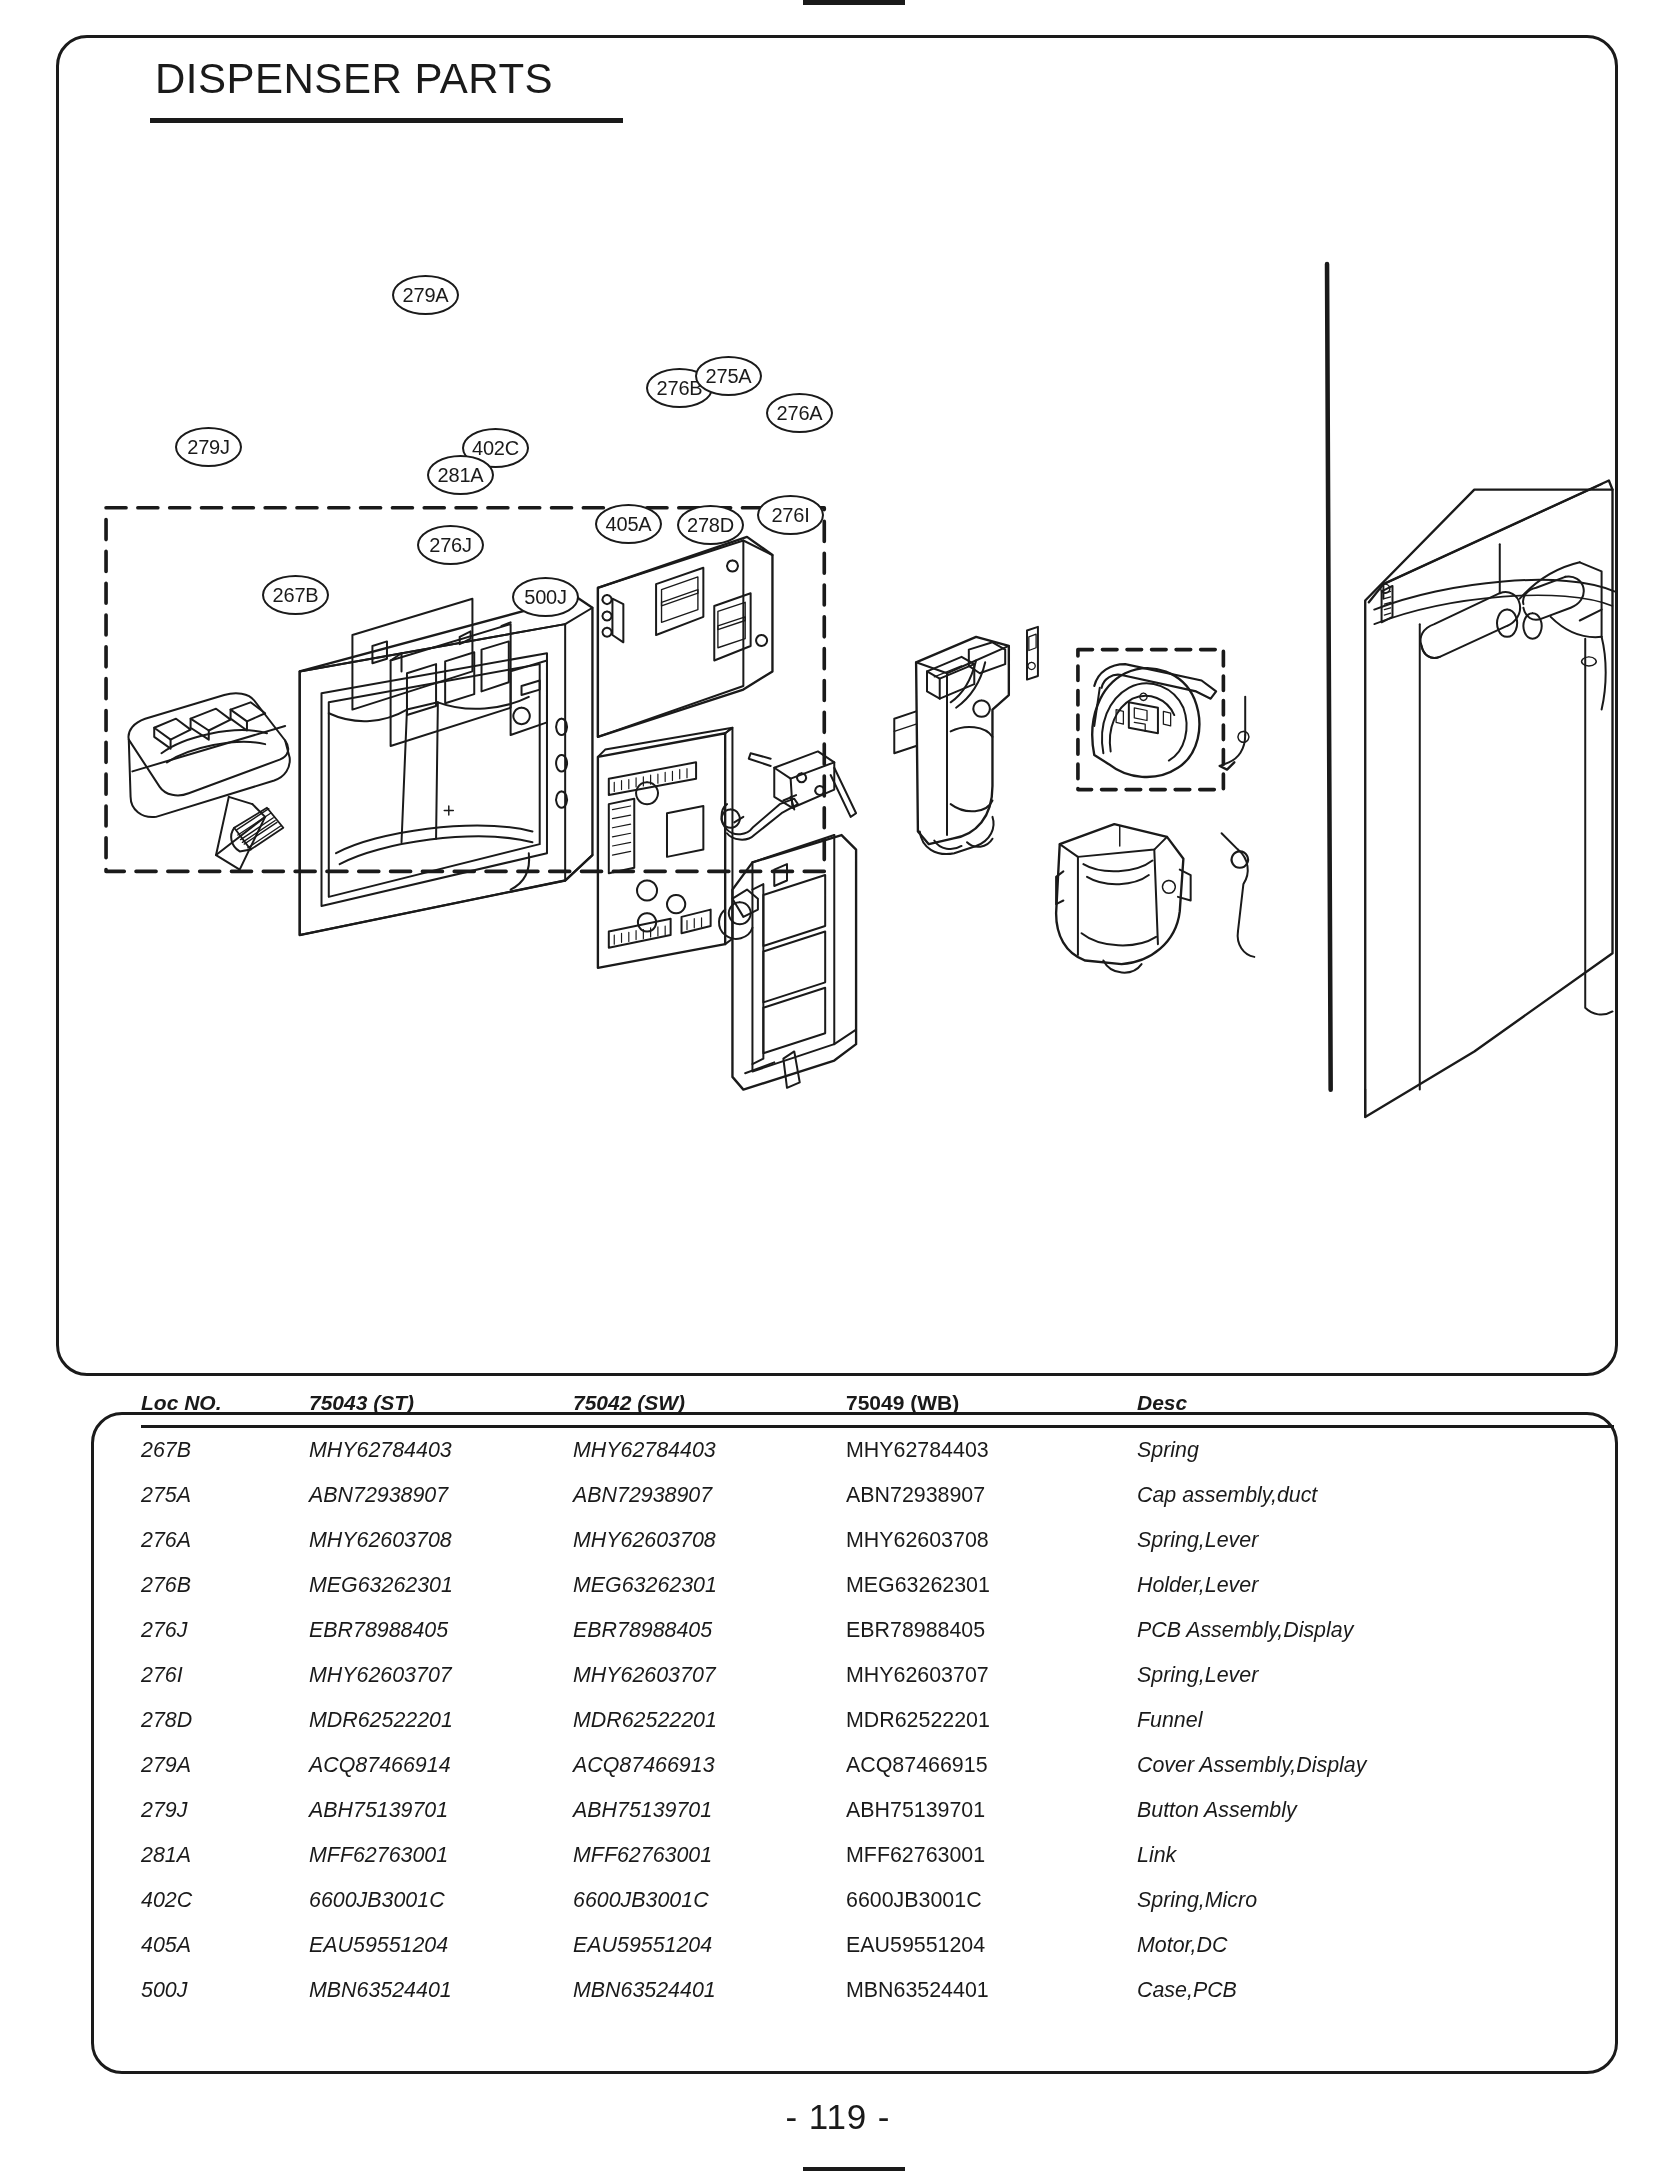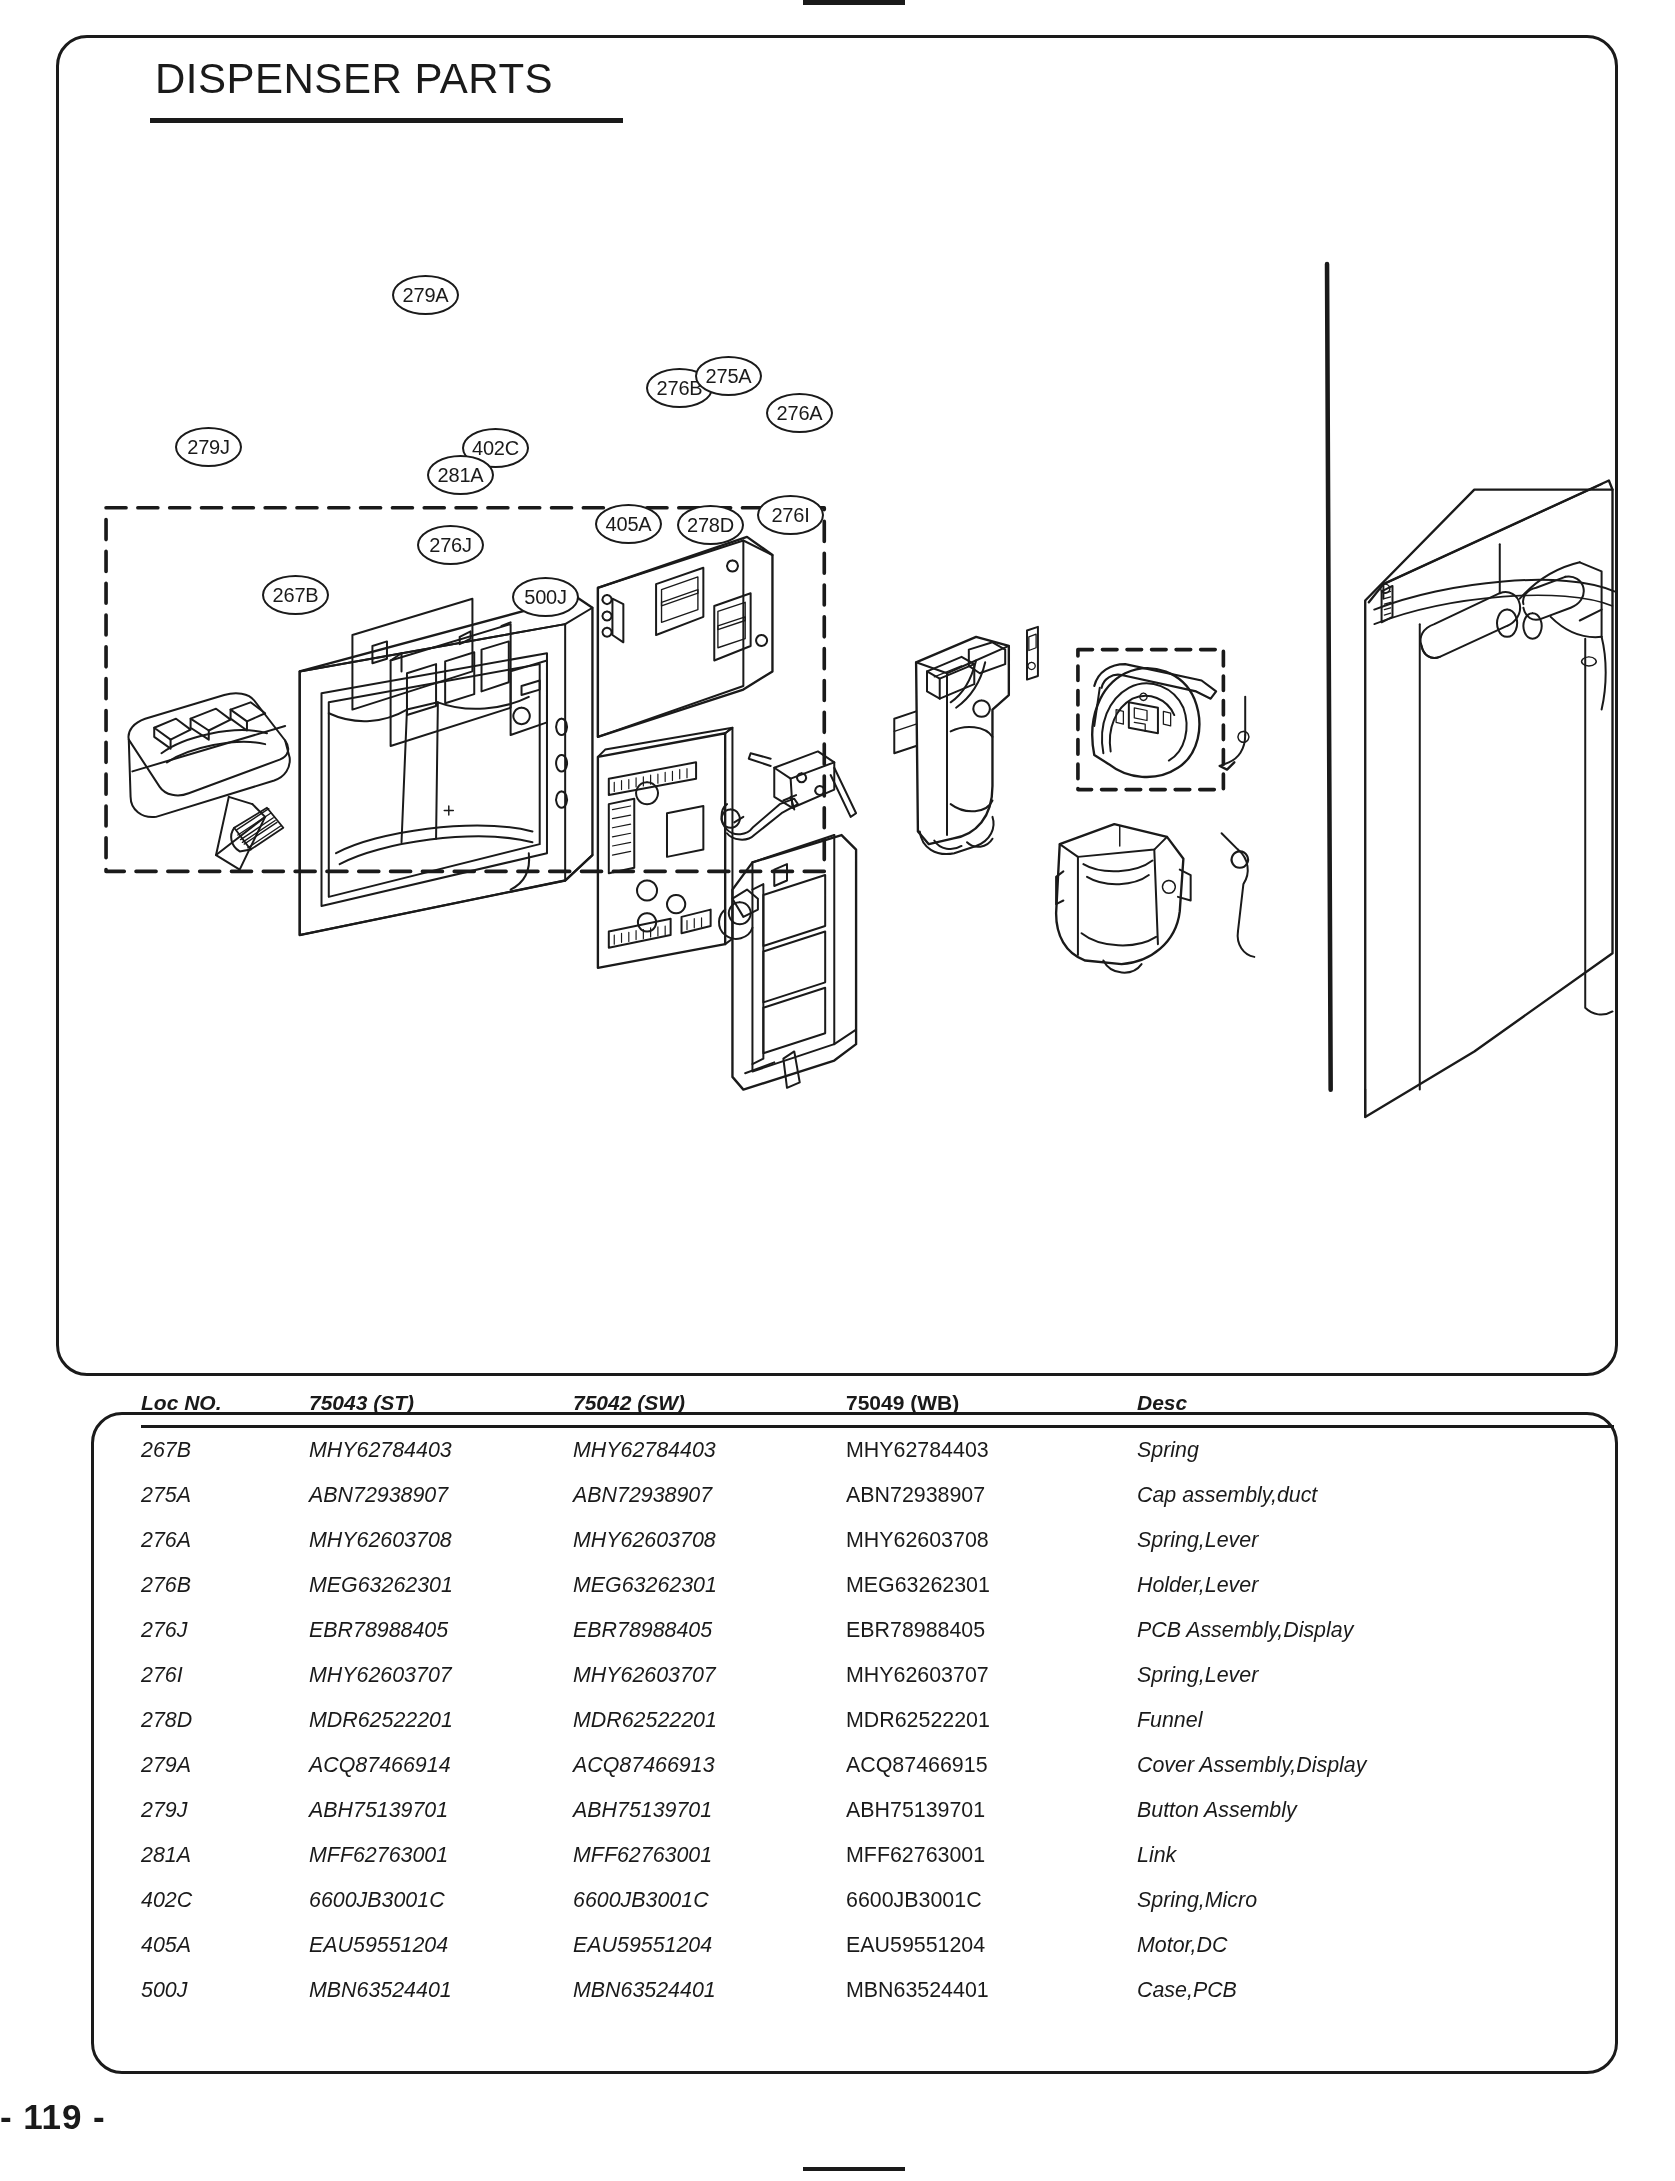--- a/index.html
+++ b/index.html
@@ -82,21 +82,21 @@
   #parts-table td.col-wb, #parts-table th.col-wb{font-style:normal;}
   .c-loc {width:168px;}
   .c-st  {width:264px;}
   .c-sw  {width:273px;}
   .c-wb  {width:291px;}
   .c-desc{width:auto;}
 
   
   #page-number{
     position:absolute;left:0;top:2097px;width:1676px;
-    text-align:left;font-size:35px;font-weight:bold;letter-spacing:0.9px;
+    text-align:center;font-size:35px;font-weight:normal;letter-spacing:0.9px;
     color:#1a1a1a;
   }
 </style>
 </head>
 <body>
 
 <div class="crop-mark crop-top"></div>
 <div class="crop-mark crop-bottom"></div>
 
 <div id="diagram-panel" class="panel"></div>

